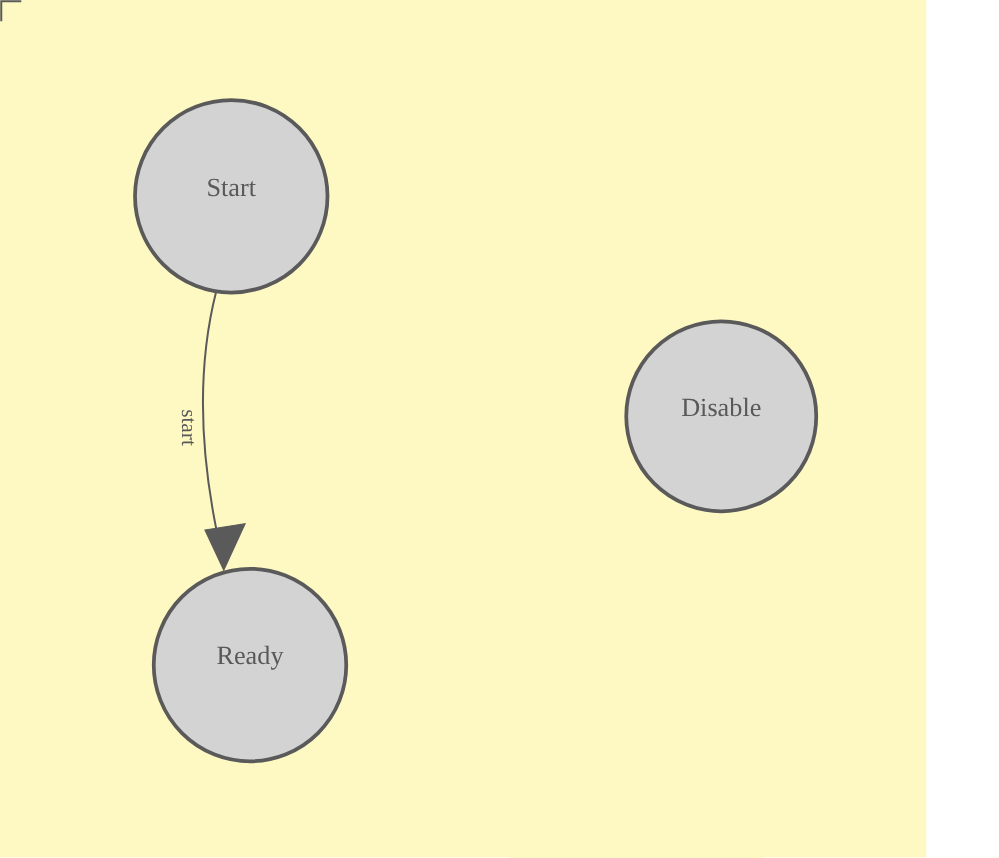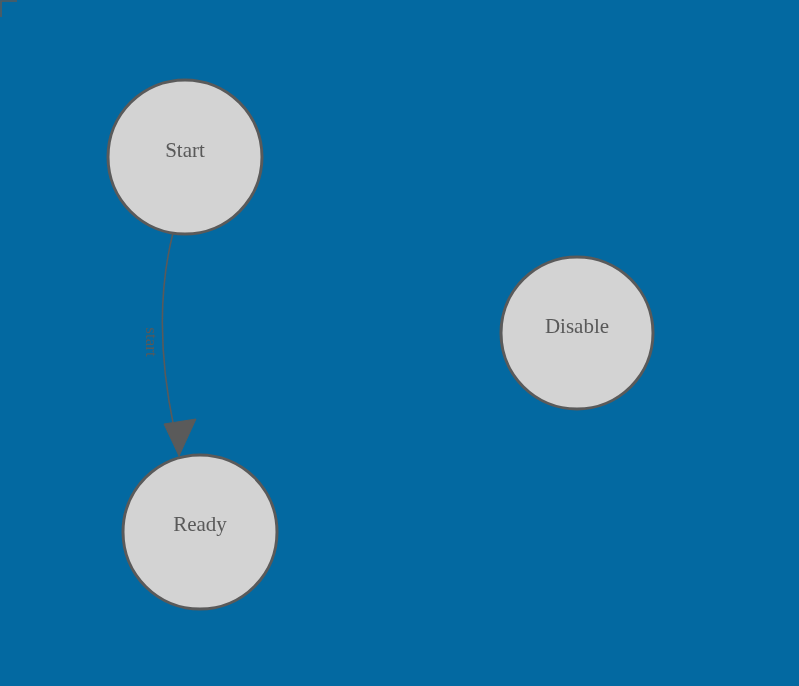--- a/index.html
+++ b/index.html
@@ -9,23 +9,23 @@
     background: #ffffff;
   }
   body {
     width: 799px;
     height: 686px;
     overflow: hidden;
     font-family: "Liberation Serif", "DejaVu Serif", serif;
   }
   #canvas {
     position: relative;
-    width: 799px;
+    width: 741px;
     height: 686px;
-    background: #0369a1;
+    background: #fef9c3;
   }
   #diagram-svg {
     position: absolute;
     top: 0;
     left: 0;
     width: 799px;
     height: 686px;
     display: block;
   }
   .node-circle {

